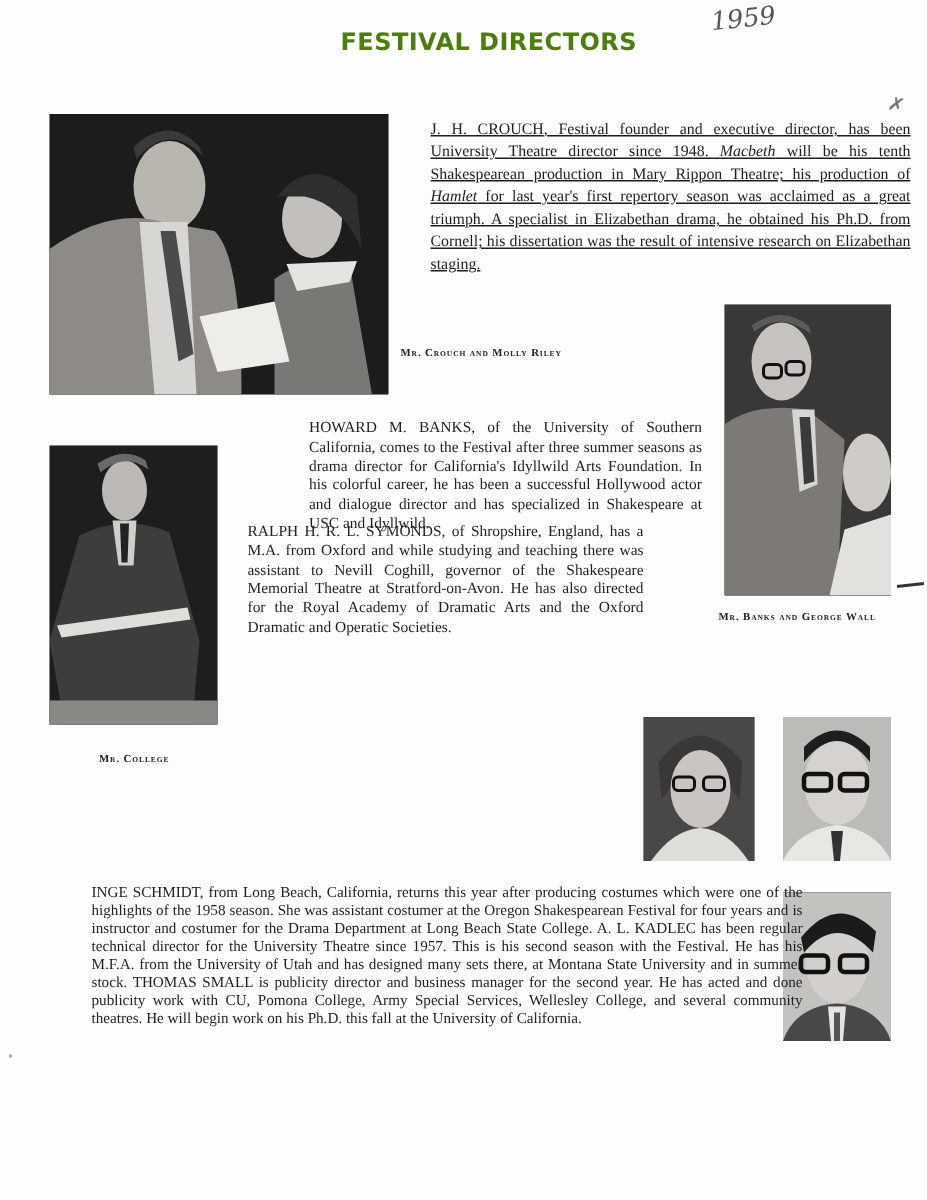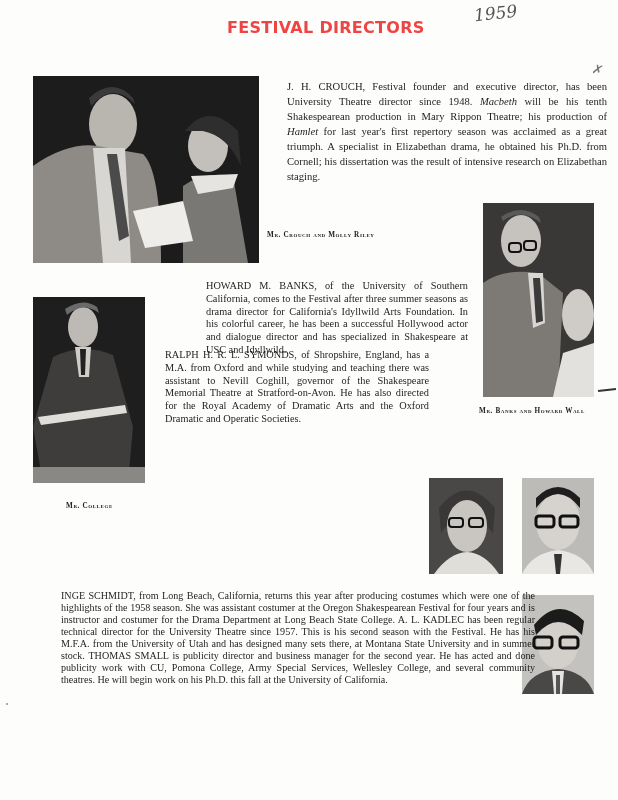--- a/index.html
+++ b/index.html
@@ -6,21 +6,21 @@
     body {
       width: 618px; height: 800px; position: relative; overflow: hidden;
       background: #fdfdfc;
       font-family: "Liberation Serif", "DejaVu Serif", serif;
       color: #1e1e1e;
     }
     .abs { position: absolute; }
     .title {
       left: 227px; top: 18px; width: 220px;
       font-family: "DejaVu Sans", "Liberation Sans", sans-serif;
-      font-weight: bold; font-size: 16px; letter-spacing: 0.3px; color: #ef4444;
+      font-weight: bold; font-size: 16px; letter-spacing: 0.3px; color: #4d7c0f;
       white-space: nowrap;
     }
     .year {
       left: 474px; top: 3px;
       font-family: "DejaVu Serif", serif; font-style: italic;
       font-size: 17px; color: #555; transform: rotate(-6deg);
     }
     .tick-mark {
       left: 592px; top: 62px; font-size: 13px; color: #777; transform: rotate(15deg);
     }
@@ -59,40 +59,40 @@
     <path d="M74 78 L84 78 L96 160 L86 165 Z" fill="#4b4b4b"></path>
     <ellipse cx="175" cy="70" rx="20" ry="26" fill="#c3c0bb"></ellipse>
     <path d="M152 55 Q175 25 205 55 L208 90 Q195 60 170 55 Z" fill="#2e2e2e"></path>
     <path d="M150 110 Q170 95 200 100 L215 187 L150 187 Z" fill="#7a7874"></path>
     <path d="M158 100 L205 98 L200 112 L165 118 Z" fill="#e6e4e0"></path>
     <path d="M100 135 L150 125 L160 165 L112 172 Z" fill="#efede9"></path>
   </svg>
 </div>
 <div class="abs caption" style="left:267px;top:231px;text-align:right;">Mr. Crouch and Molly Riley</div>
 
-<div class="abs bio" style="left:287px;top:79px;width:320px;">
+<div class="abs bio" style="left:287px;top:79px;width:320px;text-decoration:underline;">
   <span class="lead">J. H. Crouch</span><span>, Festival founder and executive director, has been University Theatre director since 1948.  </span><i>Macbeth</i><span> will be his tenth Shakespearean production in Mary Rippon Theatre; his production of </span><i>Hamlet</i><span> for last year's first repertory season was acclaimed as a great triumph.  A specialist in Elizabethan drama, he obtained his Ph.D. from Cornell; his dissertation was the result of intensive research on Elizabethan staging.</span>
 </div>
 
 <div class="abs photo" style="left:483px;top:203px;width:111px;height:194px;">
   <svg viewBox="0 0 111 194" preserveAspectRatio="none">
     <rect width="111" height="194" fill="#3a3836"></rect>
     <ellipse cx="38" cy="38" rx="20" ry="26" fill="#c6c3be"></ellipse>
     <path d="M20 18 Q38 4 58 20 L56 14 Q38 0 18 14 Z" fill="#5a5a5a"></path>
     <rect x="26" y="40" width="12" height="9" rx="3" fill="none" stroke="#111" stroke-width="2"></rect>
     <rect x="41" y="38" width="12" height="9" rx="3" fill="none" stroke="#111" stroke-width="2"></rect>
     <path d="M0 80 Q20 65 55 70 L80 90 L75 194 L0 194 Z" fill="#7d7a76"></path>
     <path d="M45 70 L60 70 L62 120 L50 125 Z" fill="#d8d6d2"></path>
     <path d="M50 75 L57 75 L60 118 L53 120 Z" fill="#3b3b3b"></path>
     <ellipse cx="95" cy="112" rx="16" ry="26" fill="#cfccc7"></ellipse>
     <path d="M80 150 L111 140 L111 194 L70 194 Z" fill="#e3e1dd"></path>
   </svg>
 </div>
 <div class="abs scratch"></div>
-<div class="abs caption" style="left:479px;top:407px;">Mr. Banks and Howard Wall</div>
+<div class="abs caption" style="left:479px;top:407px;">Mr. Banks and George Wall</div>
 
 <div class="abs bio tight" style="left:206px;top:280px;width:262px;">
   <span class="lead">Howard M. Banks</span><span>, of the University of Southern California, comes to the Festival after three summer seasons as drama director for California's Idyllwild Arts Foundation.  In his colorful career, he has been a successful Hollywood actor and dialogue director and has specialized in Shakespeare at USC and Idyllwild.</span>
 </div>
 
 <div class="abs photo" style="left:33px;top:297px;width:112px;height:186px;">
   <svg viewBox="0 0 112 186" preserveAspectRatio="none">
     <rect width="112" height="186" fill="#1e1e1e"></rect>
     <ellipse cx="50" cy="30" rx="15" ry="20" fill="#bdbab5"></ellipse>
     <path d="M34 18 Q50 4 66 16 L64 10 Q50 0 32 12 Z" fill="#6a6a6a"></path>

